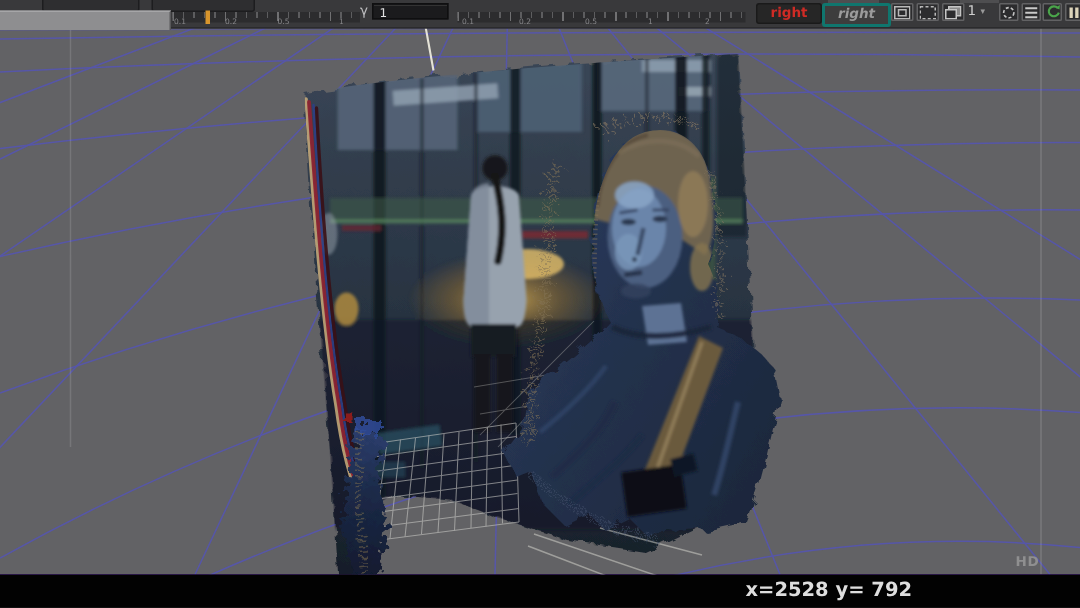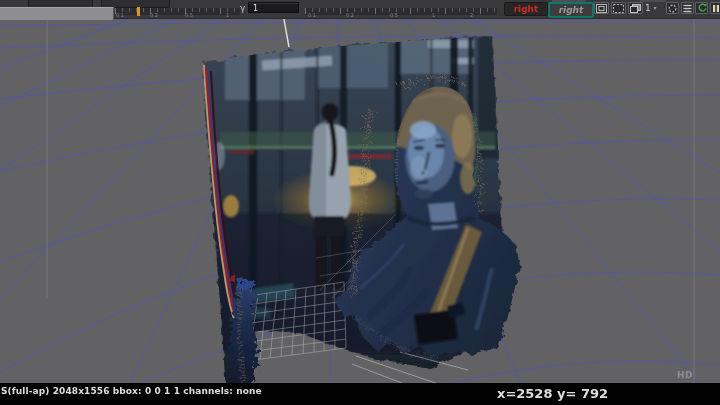--- a/index.html
+++ b/index.html
@@ -355,15 +355,14 @@
       <path d="M400,70 C420,58 446,56 466,68" stroke="#8a7a62" stroke-width="5" stroke-dasharray="1 2.2" opacity=".6"></path>
       <path d="M474,96 C480,130 482,160 478,196" stroke="#8a7a62" stroke-width="5" stroke-dasharray="1 2.6" opacity=".5"></path>
       <path d="M356,300 C380,322 408,336 440,342" stroke="#46536e" stroke-width="6" stroke-dasharray="1 2.4" opacity=".5"></path>
     </g>
   </g>
 </svg>
   <div class="hd-badge">HD</div>
 </div>
 
 <div class="statusbar">
-  <div class="fmt-text">S(full-ap) 2048x1556 bbox: 0 0 1 1 channels: none</div>
   <div class="cursor-text">x=2528 y= 792</div>
 </div>
 
 </body></html>

